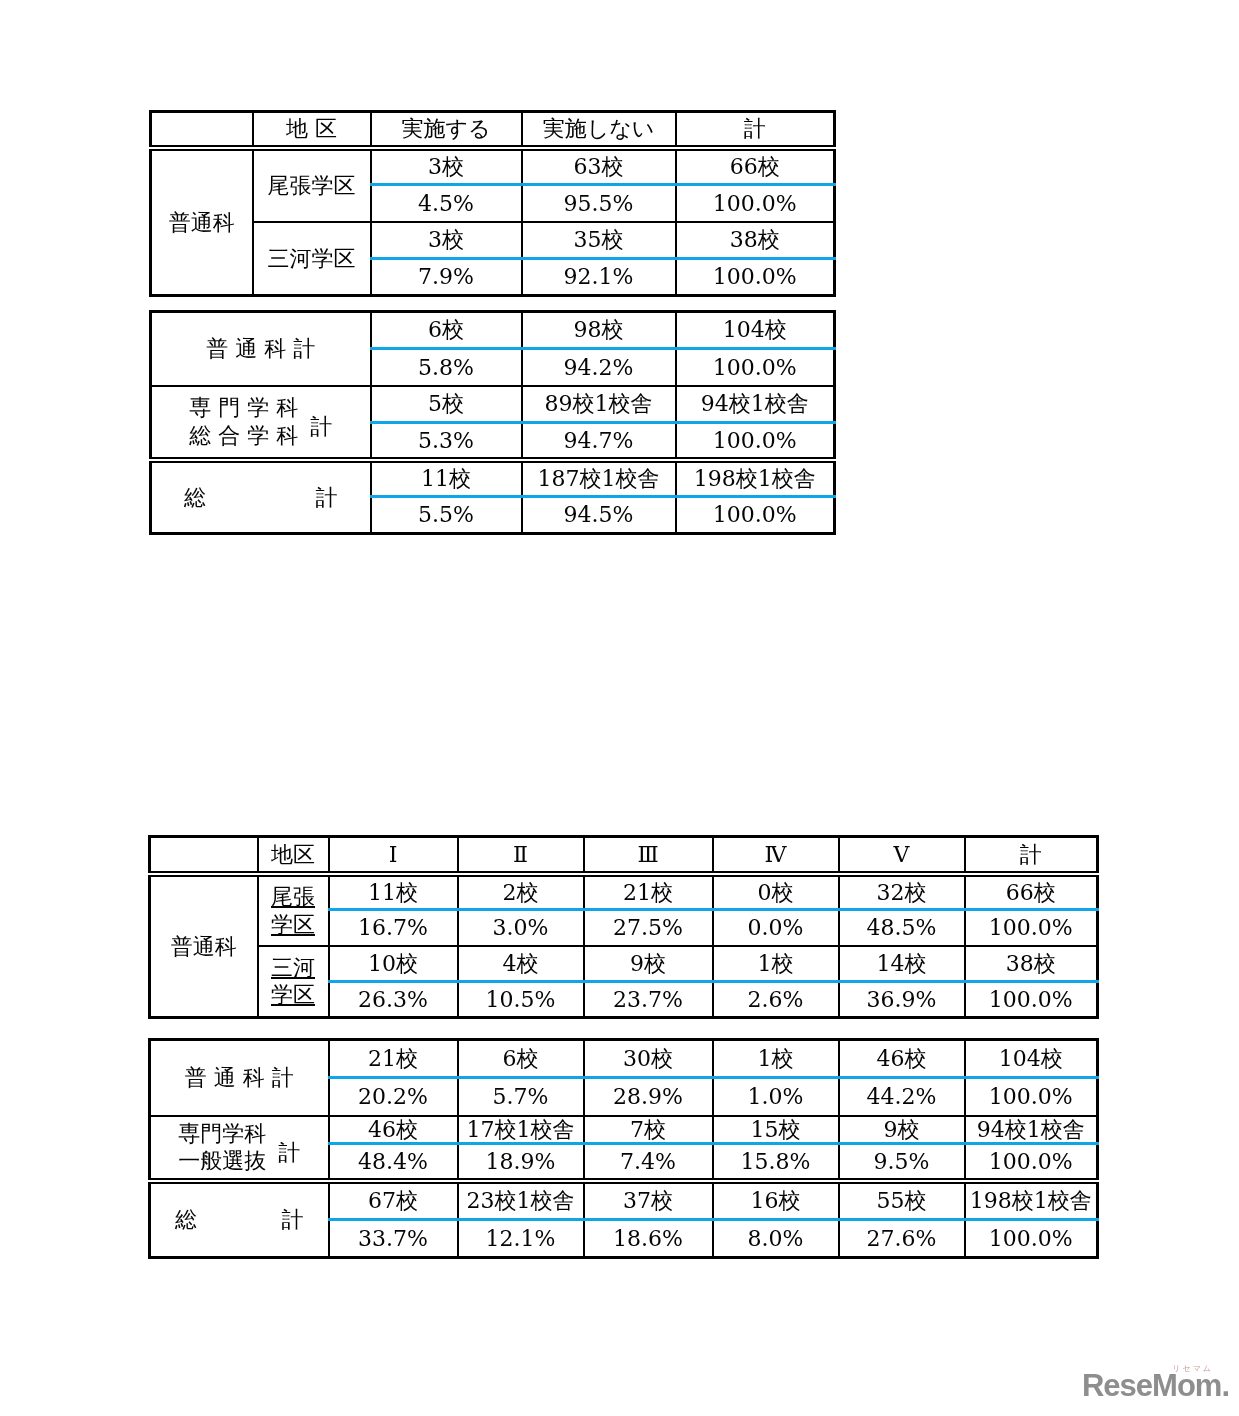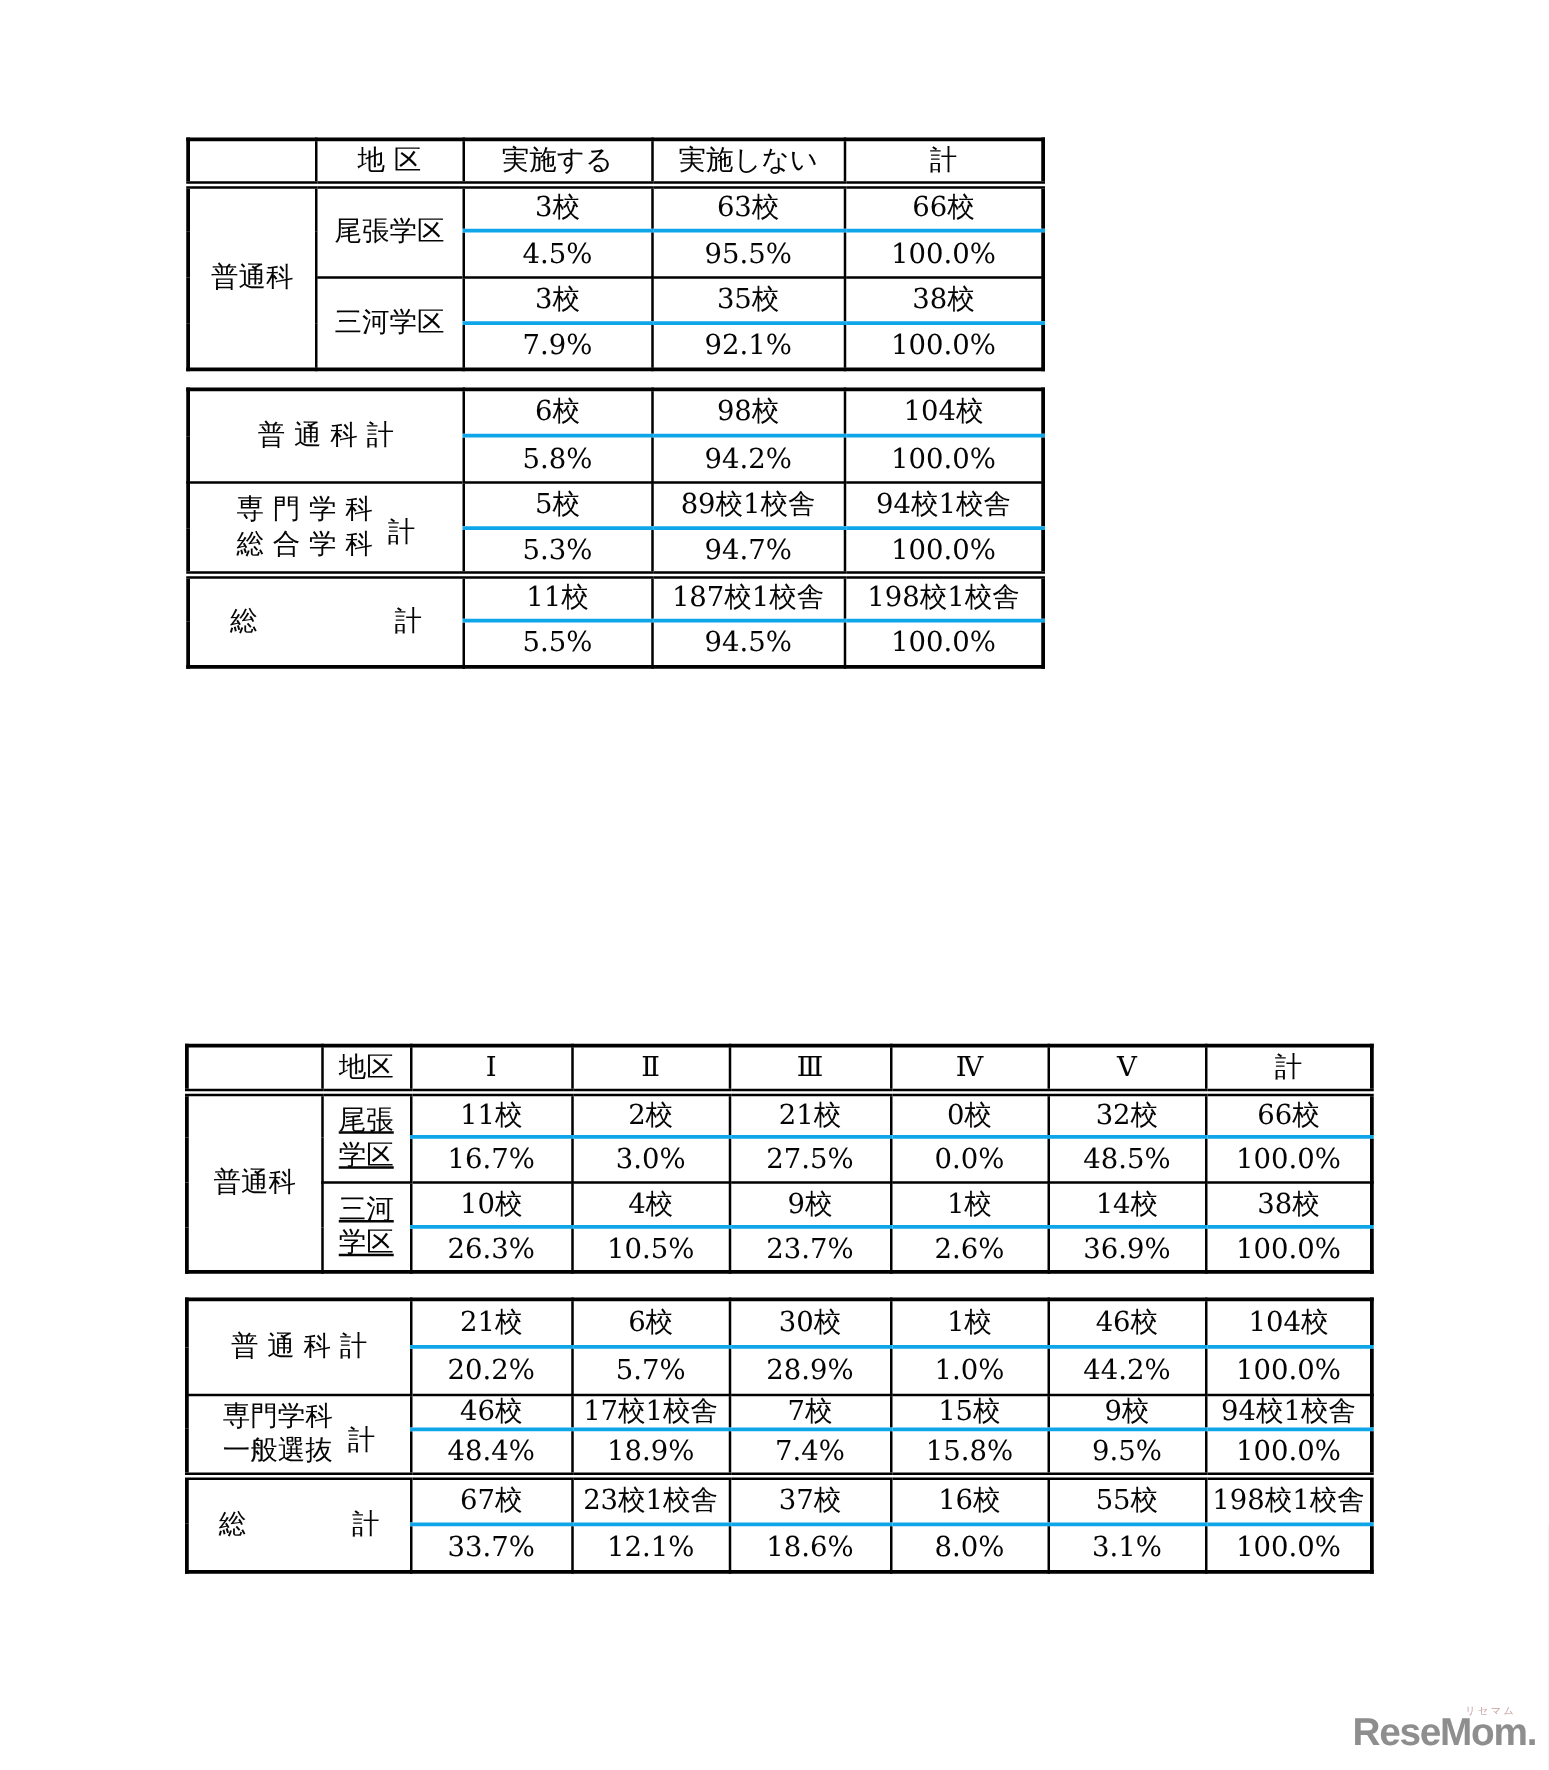--- a/index.html
+++ b/index.html
@@ -327,21 +327,21 @@
       <td>37校</td>
       <td>16校</td>
       <td>55校</td>
       <td>198校1校舎</td>
     </tr>
     <tr class="pct" style="height:38px">
       <td>33.7%</td>
       <td>12.1%</td>
       <td>18.6%</td>
       <td>8.0%</td>
-      <td>3.1%</td>
+      <td>27.6%</td>
       <td>100.0%</td>
     </tr>
     </tbody>
   </table>
 
   <div class="logo">
     <span class="logo-ruby">リセマム</span>
     <span class="logo-word">ReseMom.</span>
   </div>
 

